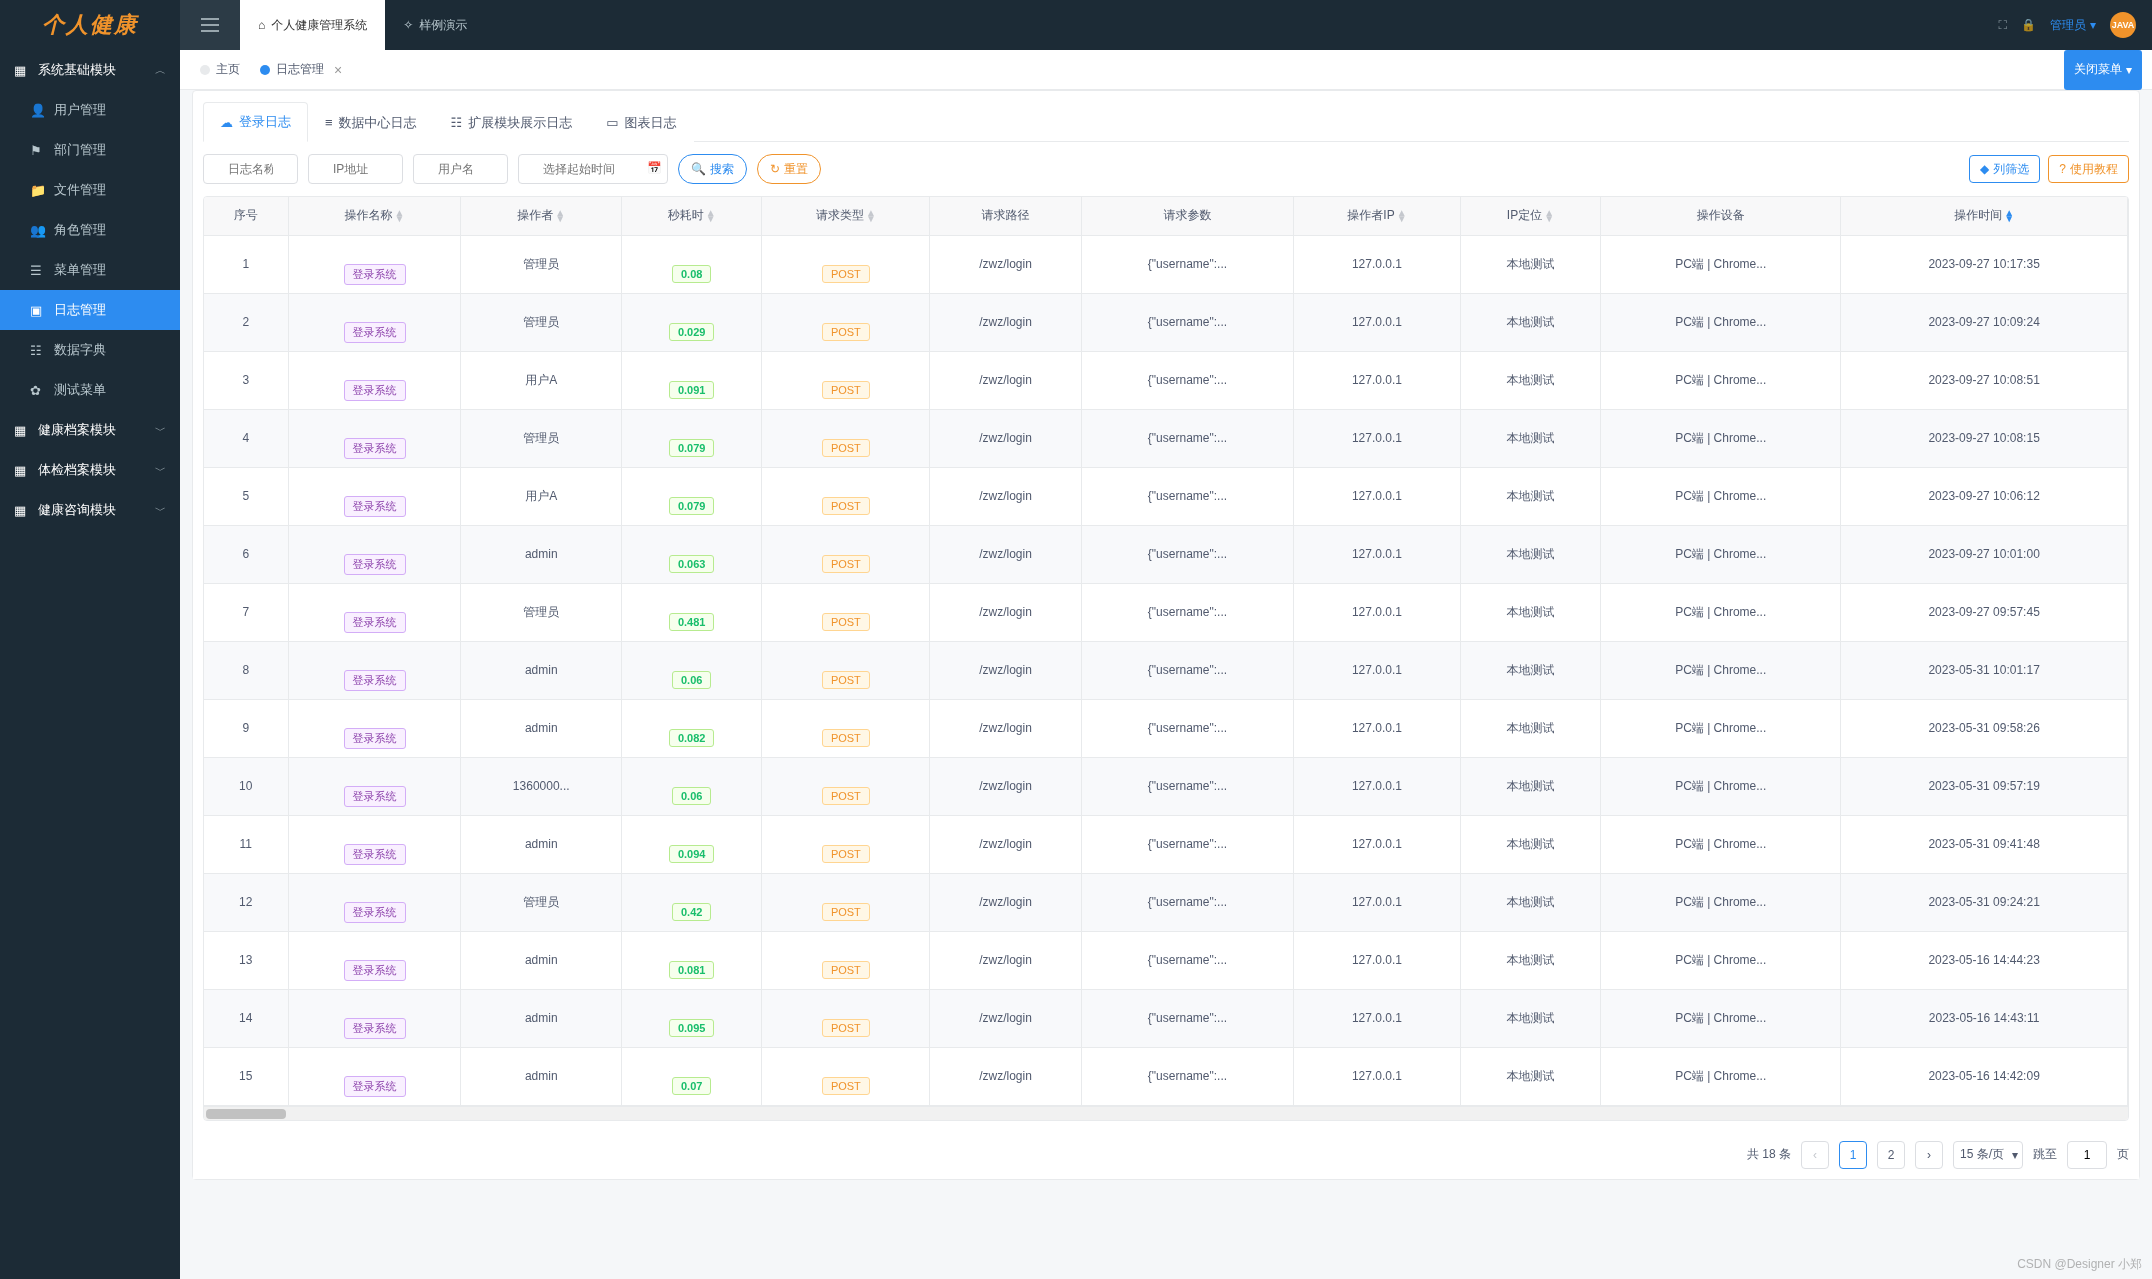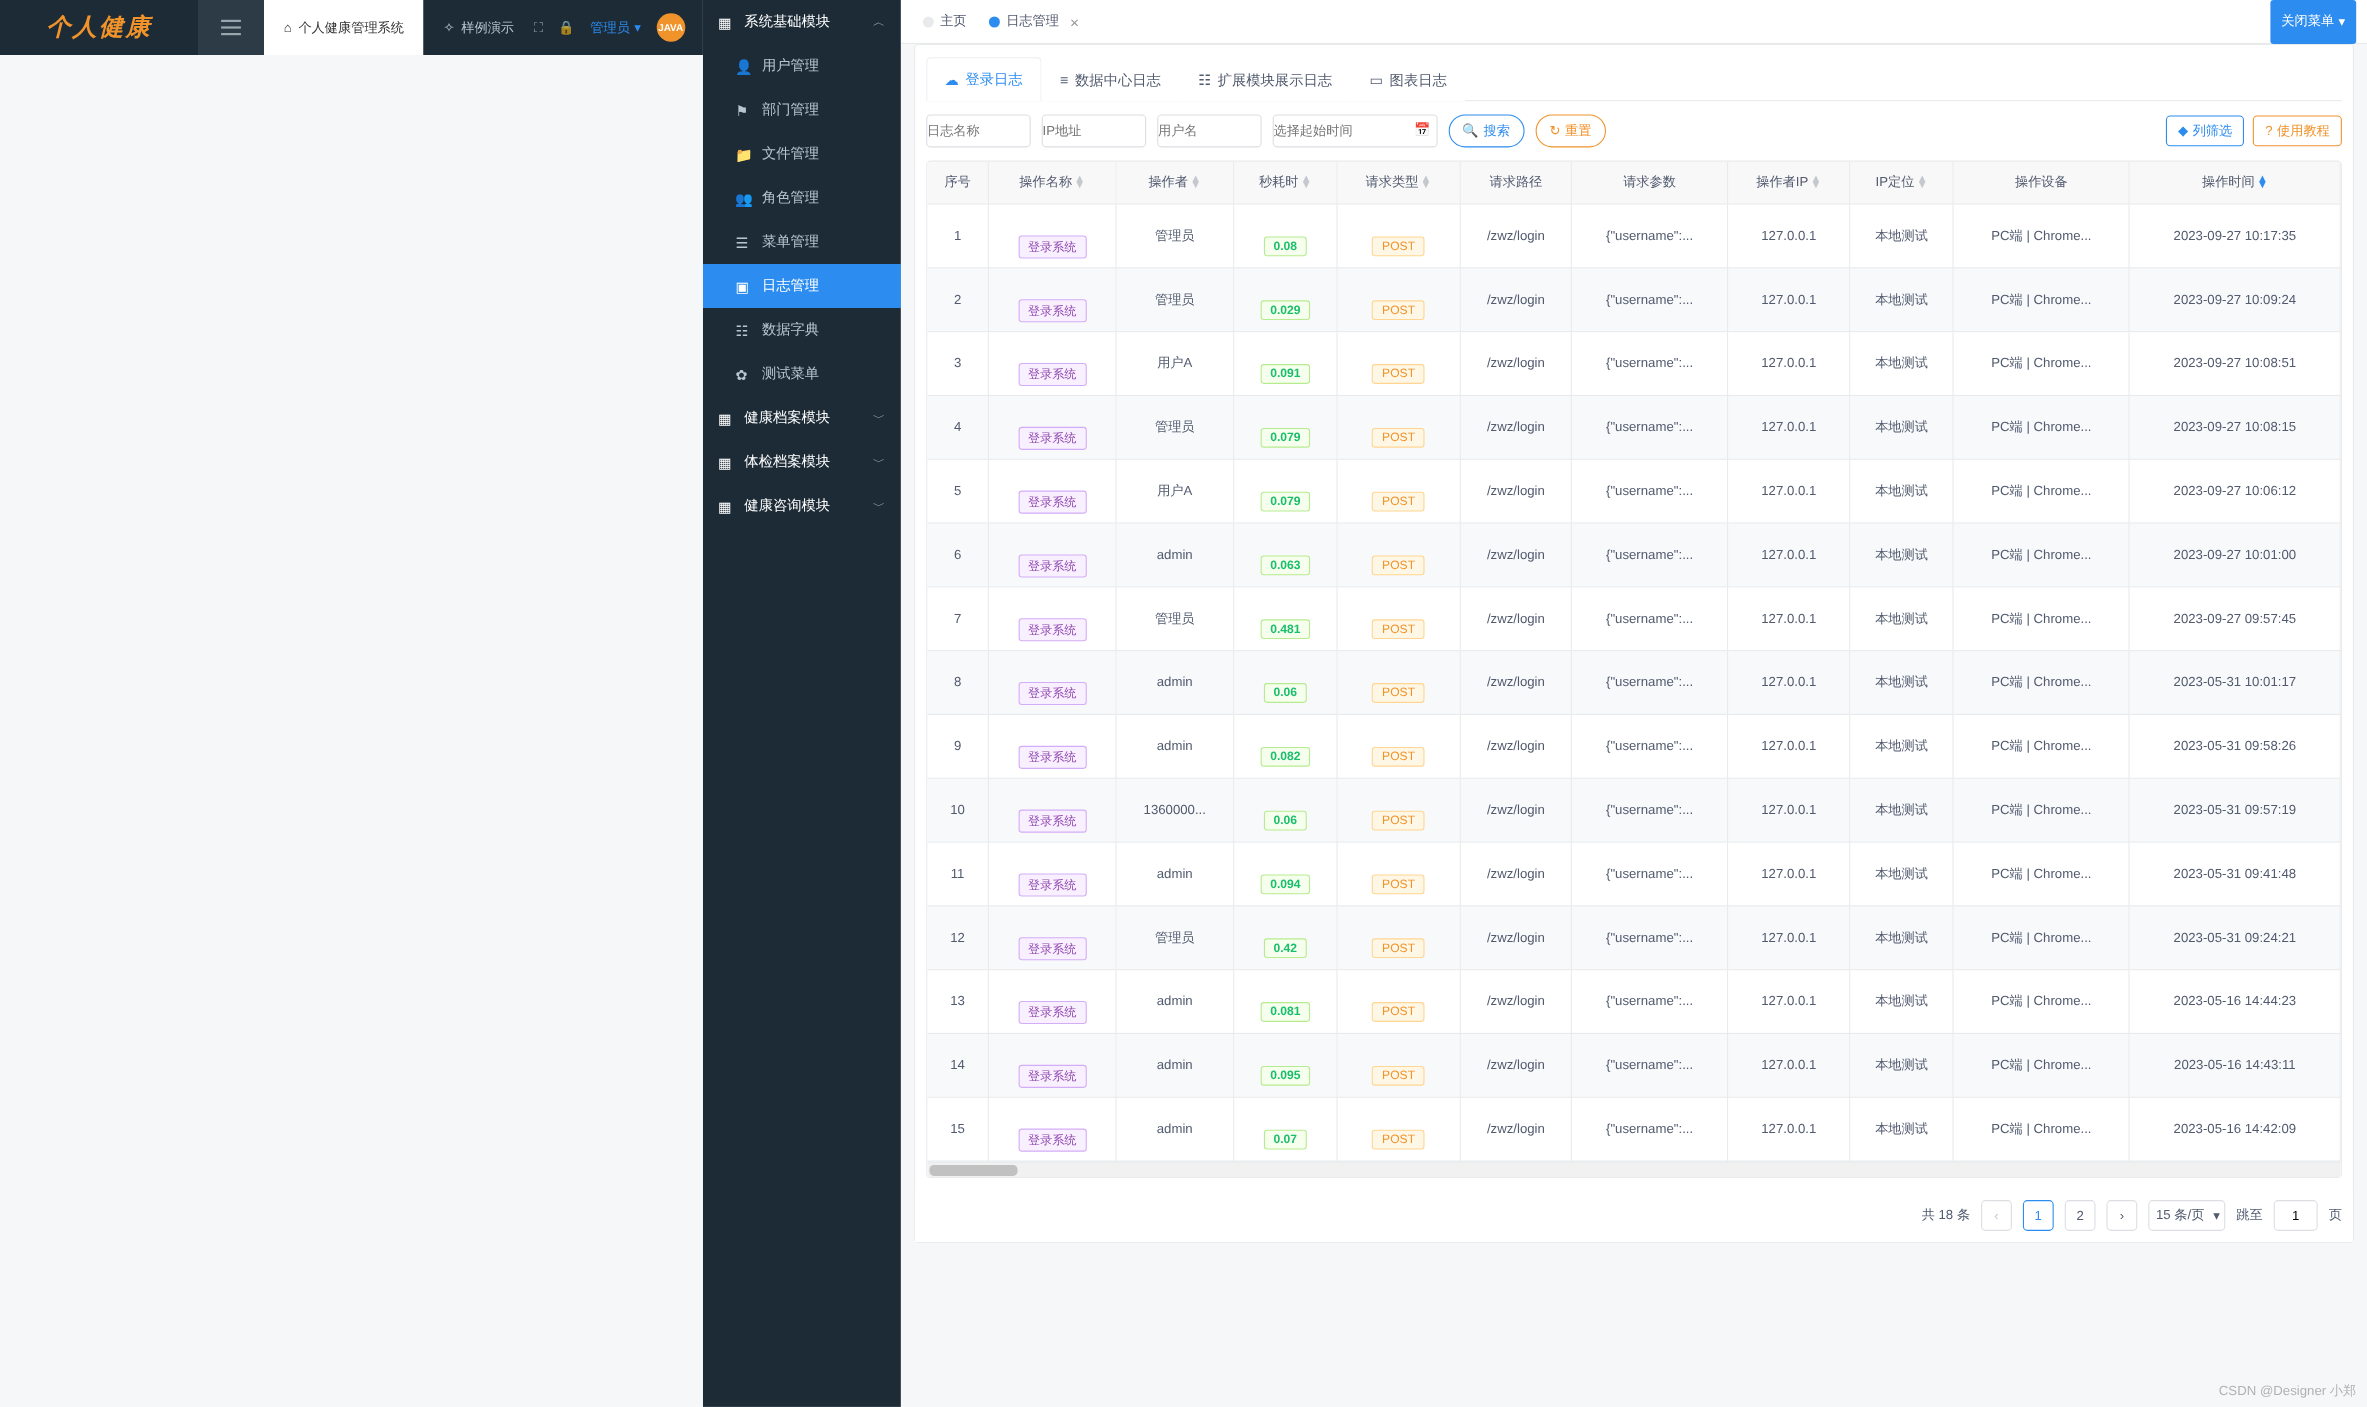--- a/index.html
+++ b/index.html
@@ -1,17 +1,17 @@
 <!DOCTYPE html>
 <html><head>
 <meta charset="utf-8">
 <style>
 * { box-sizing: border-box; margin: 0; padding: 0; }
 body { font-family: "Microsoft YaHei", "PingFang SC", Arial, sans-serif; font-size: 12px; color: #515a6e; background: #f5f7f9; overflow: hidden; }
-.app { display: flex; height: 100vh; }
+.app { display: flex; flex-direction: column; height: 100vh; }
 
 
 .top-header { height: 50px; display: flex; align-items: center; background: #1c2b36; color: #fff; }
 .logo { width: 180px; height: 50px; display: flex; align-items: center; justify-content: center; background: #1c2b36; font-size: 22px; font-weight: bold; color: #f0932b; font-style: italic; letter-spacing: 2px; }
 .menu-toggle { width: 60px; height: 50px; background: #2c3b46; display: flex; align-items: center; justify-content: center; cursor: pointer; }
 .menu-toggle-icon { width: 18px; height: 2px; background: #98a6ad; position: relative; }
 .menu-toggle-icon::before, .menu-toggle-icon::after { content: ''; position: absolute; width: 18px; height: 2px; background: #98a6ad; left: 0; }
 .menu-toggle-icon::before { top: -6px; }
 .menu-toggle-icon::after { top: 6px; }
 .top-nav { display: flex; height: 50px; }
@@ -49,21 +49,21 @@
 .page-body { flex: 1; overflow: auto; padding: 0 12px 12px 12px; }
 .card { background: #fff; border: 1px solid #e8eaec; border-radius: 4px; }
 
 
 .inner-tabs { display: flex; border-bottom: 1px solid #e8eaec; margin: 10px 10px 0 10px; }
 .inner-tab { display: flex; align-items: center; gap: 6px; padding: 10px 16px; cursor: pointer; font-size: 13px; color: #515a6e; border: 1px solid transparent; border-bottom: none; position: relative; top: 1px; background:#fff; }
 .inner-tab.active { color: #2d8cf0; border-color: #e8eaec; border-bottom: 1px solid #fff; border-radius: 4px 4px 0 0; }
 
 
 .filter-row { display: flex; align-items: center; gap: 10px; padding: 12px 10px; }
-.f-input { height: 30px; border: 1px solid #dcdee2; border-radius: 4px; padding: 0 0; font-size: 12px; outline: none; color:#515a6e; }
+.f-input { height: 30px; border: 1px solid #dcdee2; border-radius: 4px; padding: 0 24px; font-size: 12px; outline: none; color:#515a6e; }
 .f-input.w1 { width: 95px; }
 .f-input.w2 { width: 95px; }
 .f-input.w3 { width: 95px; }
 .date-wrap { position: relative; }
 .date-wrap .f-input { width: 150px; padding-right: 24px; }
 .date-ico { position: absolute; right: 6px; top: 7px; color: #c5c8ce; }
 .btn { height: 30px; display: inline-flex; align-items: center; gap: 4px; padding: 0 12px; border-radius: 15px; border: 1px solid; cursor: pointer; font-size: 12px; }
 .btn-primary-o { border-color: #2d8cf0; color: #2d8cf0; background: #fff; }
 .btn-warning-o { border-color: #f0932b; color: #f0932b; background: #fff; }
 .right-actions { margin-left: auto; display: flex; gap: 8px; }

